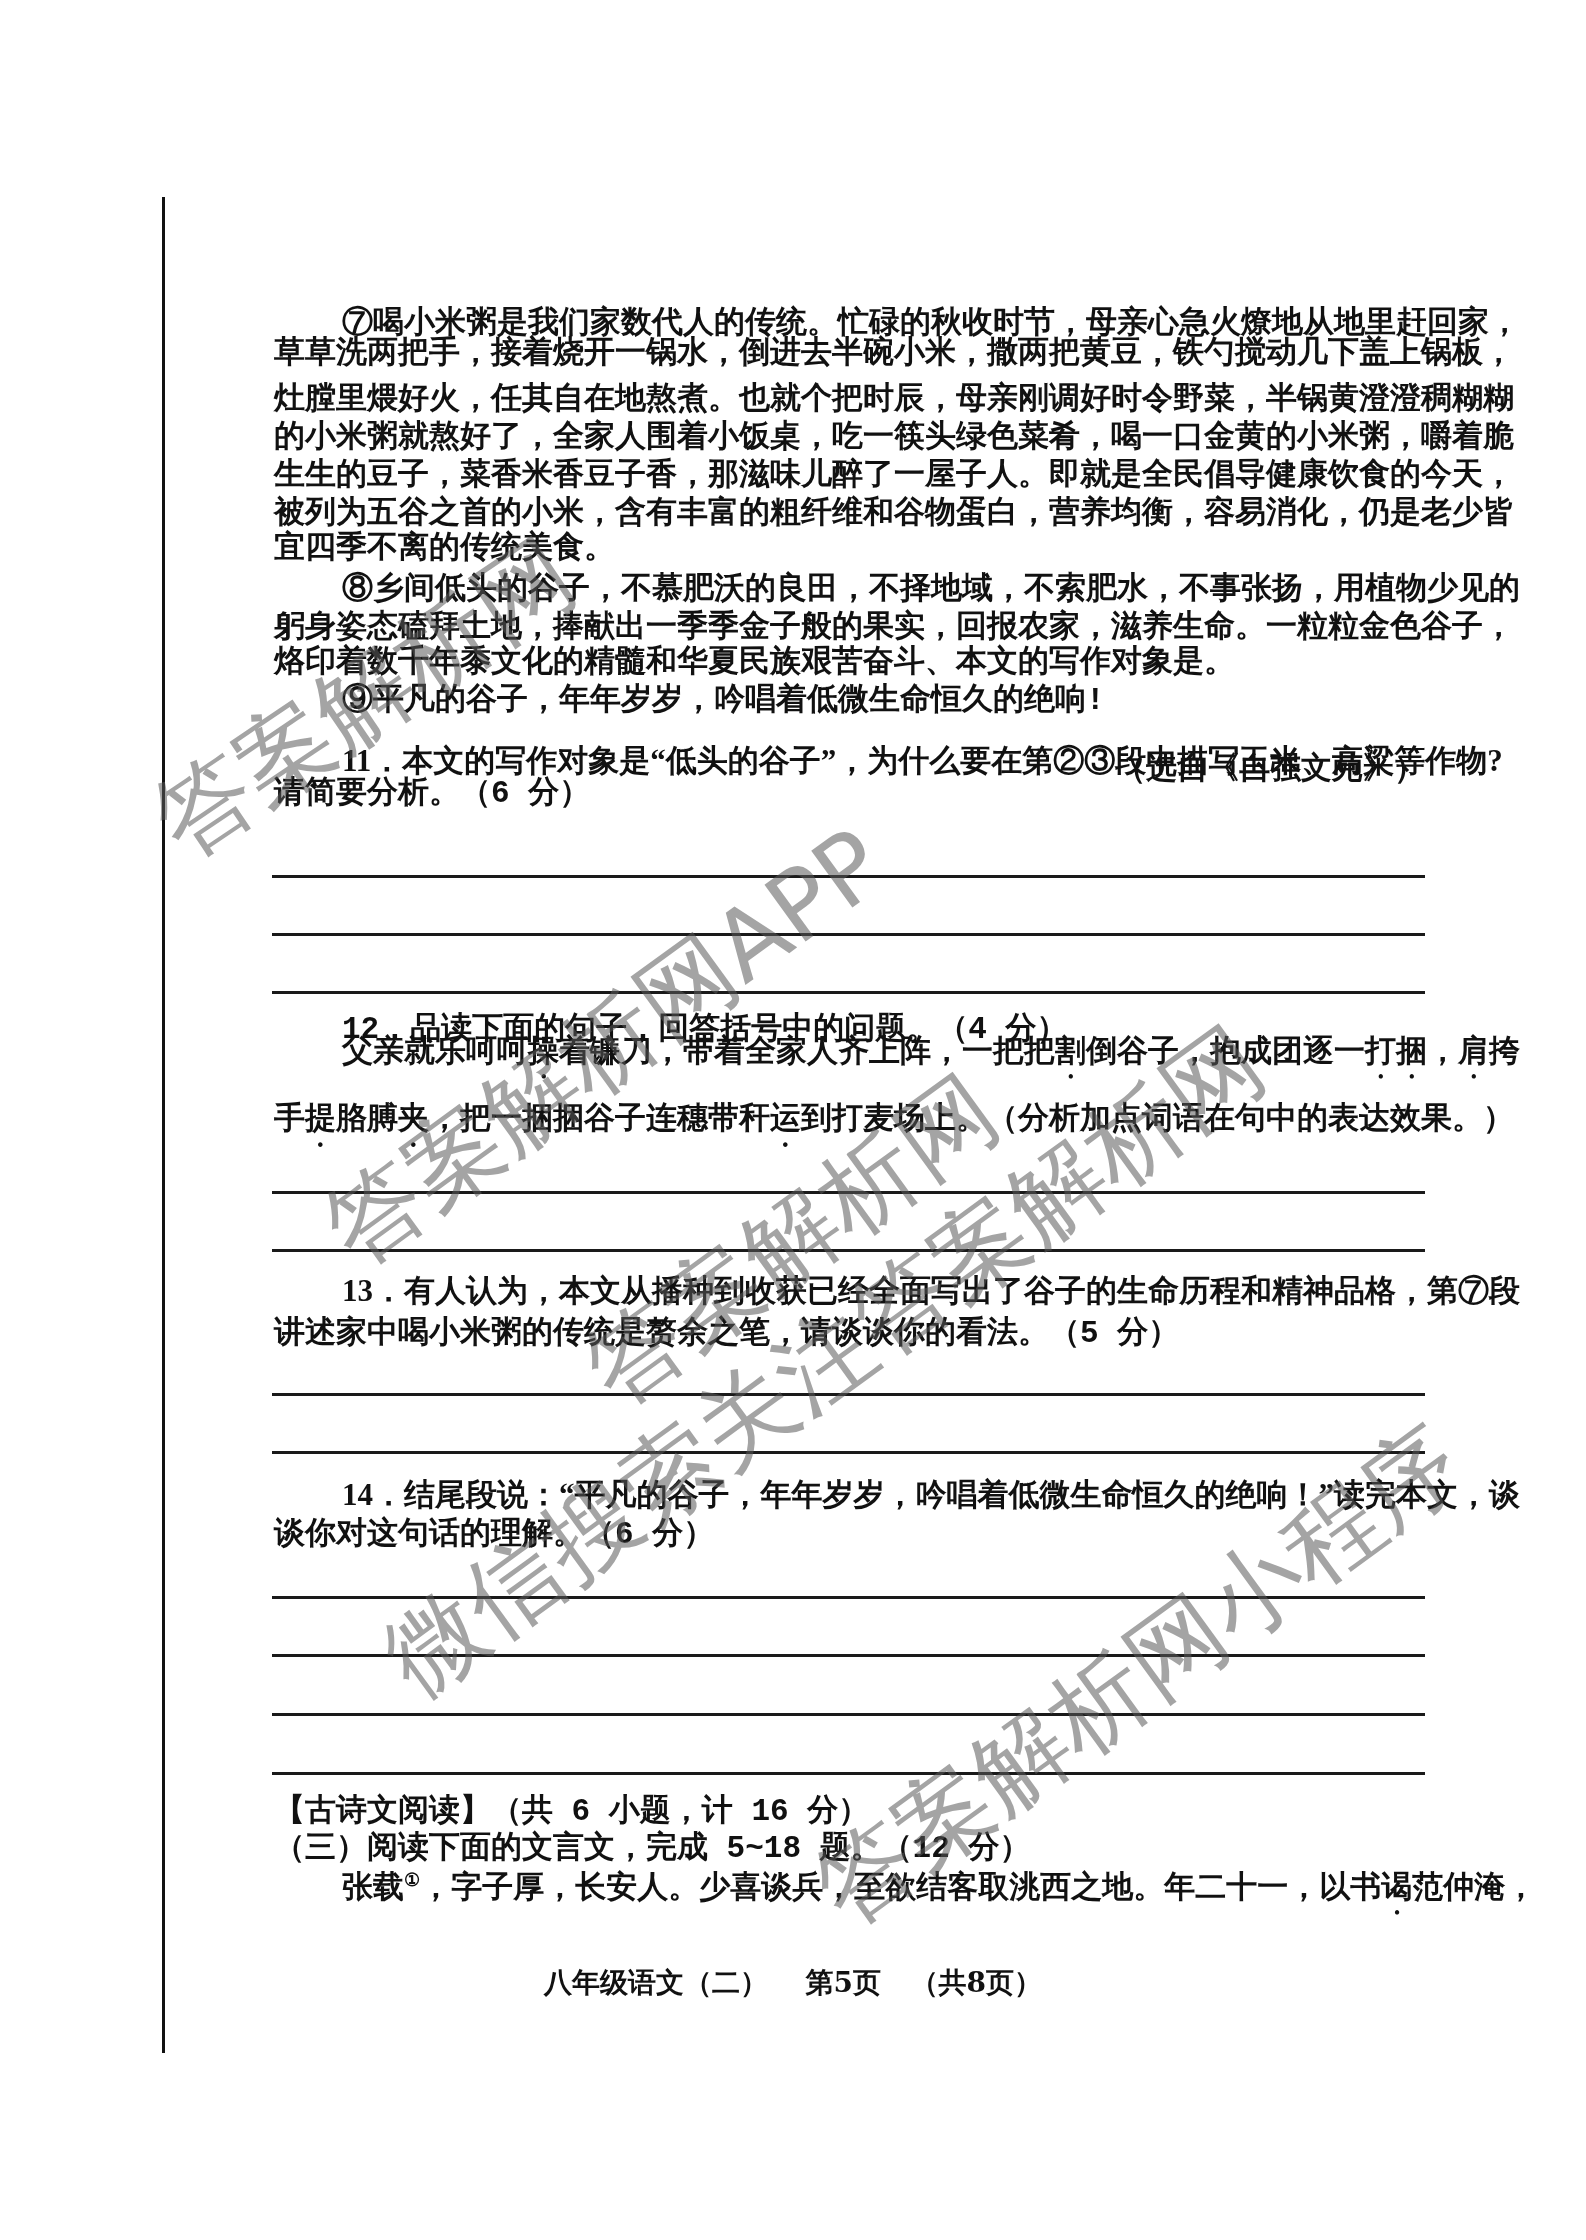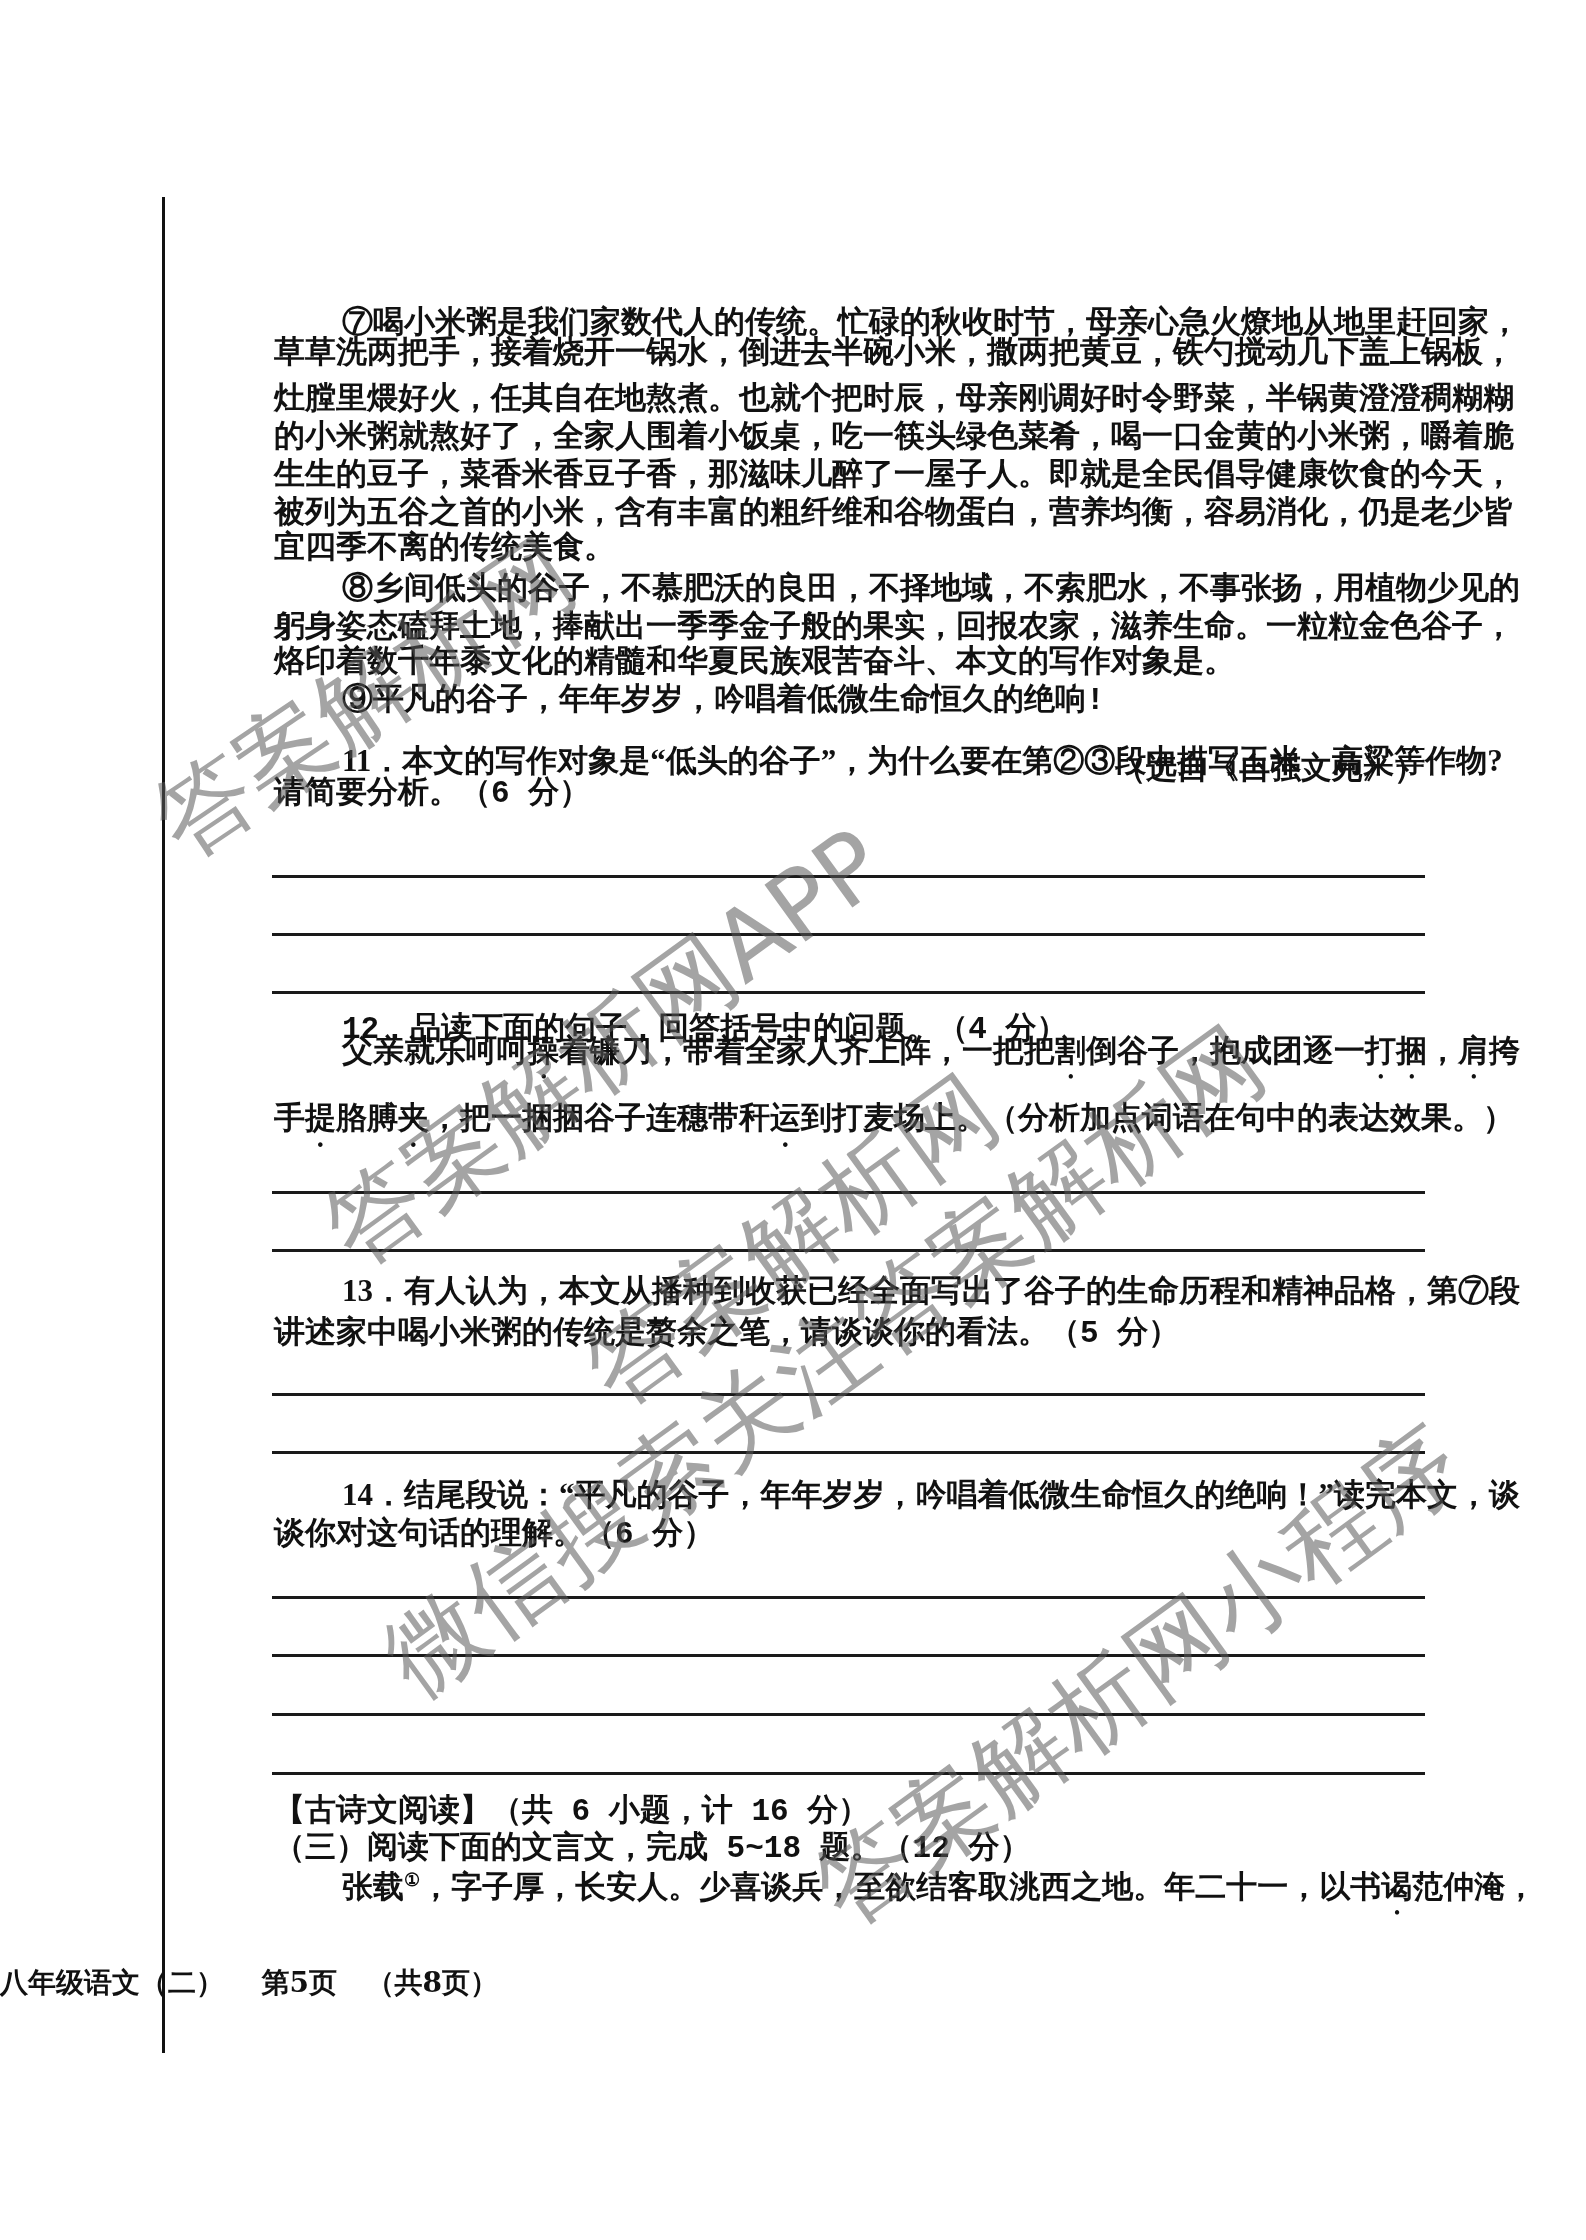--- a/index.html
+++ b/index.html
@@ -7,21 +7,21 @@
          font-family: "DejaVu Serif", "Liberation Serif", serif; color: #111; }
   .margin-rule { position: absolute; left: 162px; top: 197px; width: 3px; height: 1856px; background: #111; }
   .ln { position: absolute; left: 274px; width: 1151px; font-size: 31px; line-height: 38px; height: 38px;
         white-space: nowrap; text-align: justify; text-align-last: justify; font-weight: bold; letter-spacing: 0; }
   .ln.last { text-align-last: left; font-family: Liberation Mono, monospace; }
   .ln.ind { left: 342px; width: 1083px; }
   .ln.right { text-align: right; text-align-last: right; margin-top: 28px; }
   .q { font-family: "Liberation Serif", "DejaVu Serif", serif; }
   .rule { position: absolute; left: 272px; width: 1153px; height: 3px; background: #1a1a1a; }
   .dot { text-emphasis: dot; -webkit-text-emphasis: dot; text-emphasis-position: under; -webkit-text-emphasis-position: under; }
-  .footer { position: absolute; left: 0; width: 1586px; top: 1964px; text-align: left; font-size: 28px; font-weight: bold; }
+  .footer { position: absolute; left: 0; width: 1586px; top: 1964px; text-align: center; font-size: 28px; font-weight: bold; }
   .wm { position: absolute; color: rgba(90,90,90,0.55); font-family: "DejaVu Sans", sans-serif; font-size: 96px;
         white-space: nowrap; transform-origin: left top; pointer-events: none; font-weight: normal;
         -webkit-text-stroke: 0; }
 </style>
 </head>
 <body>
 
 <div class="margin-rule"></div>
 
 <div>

